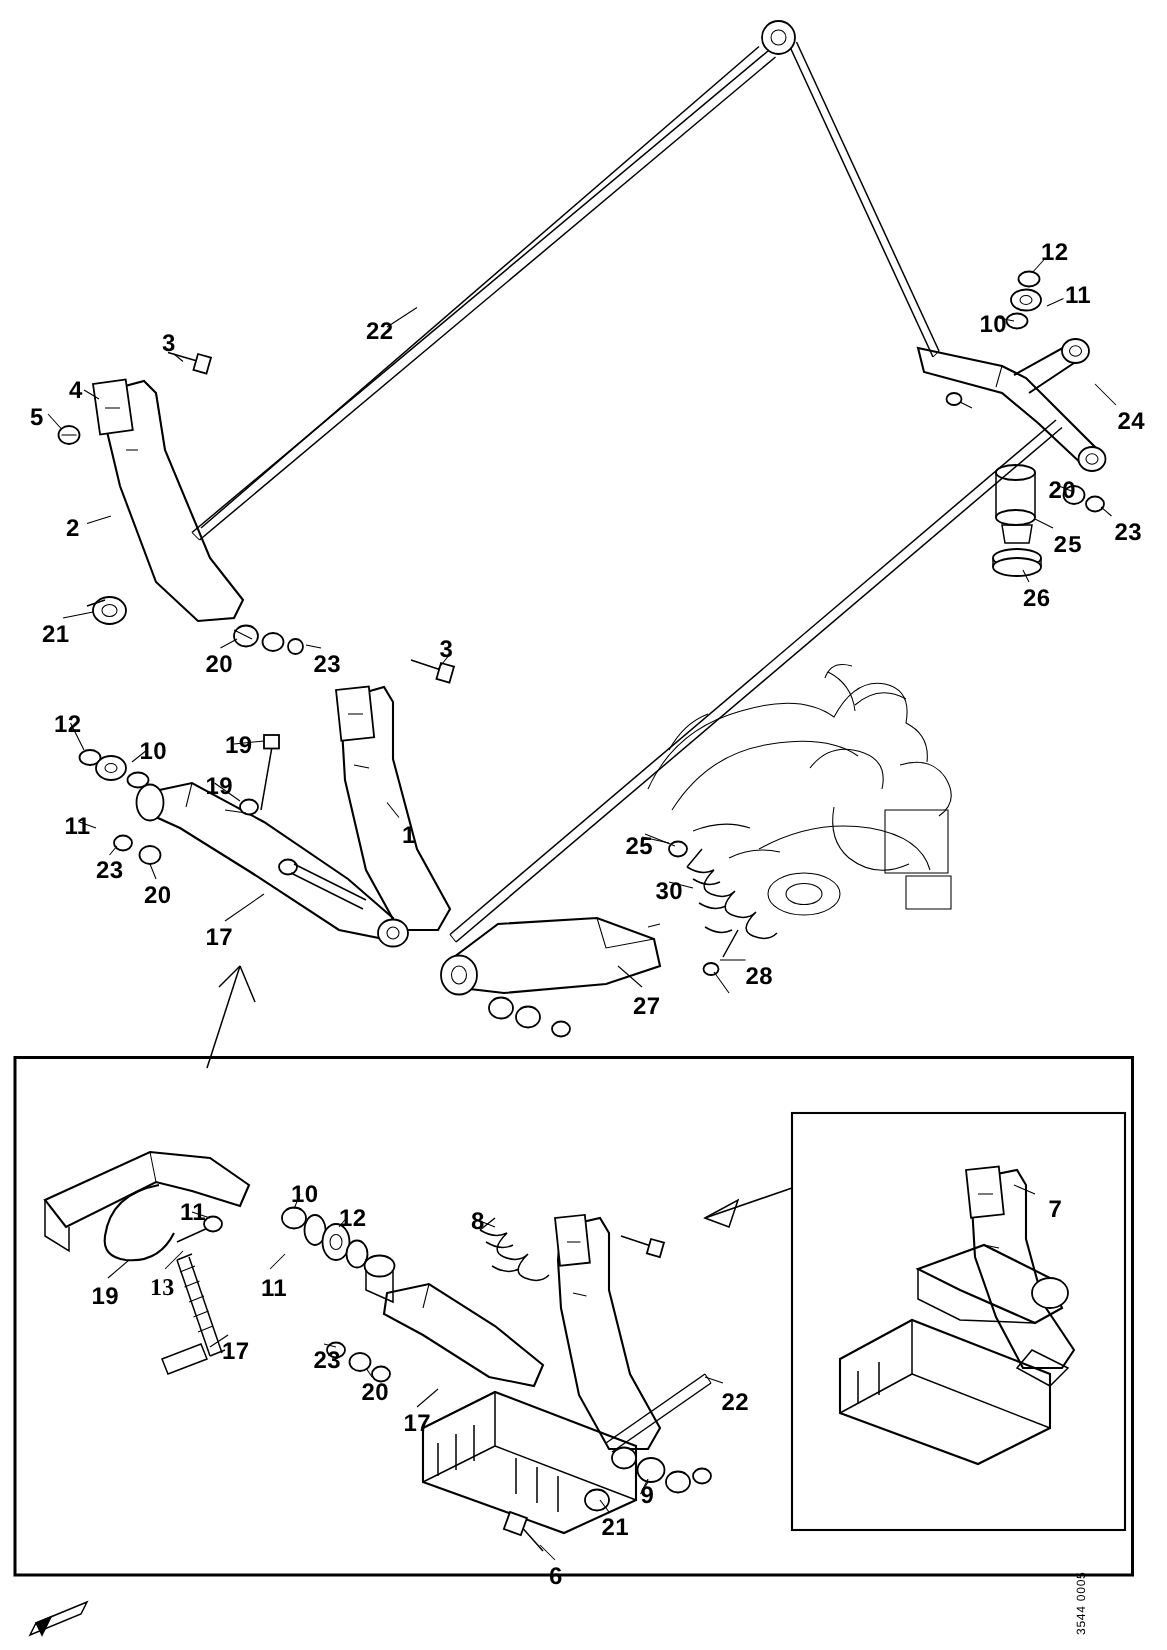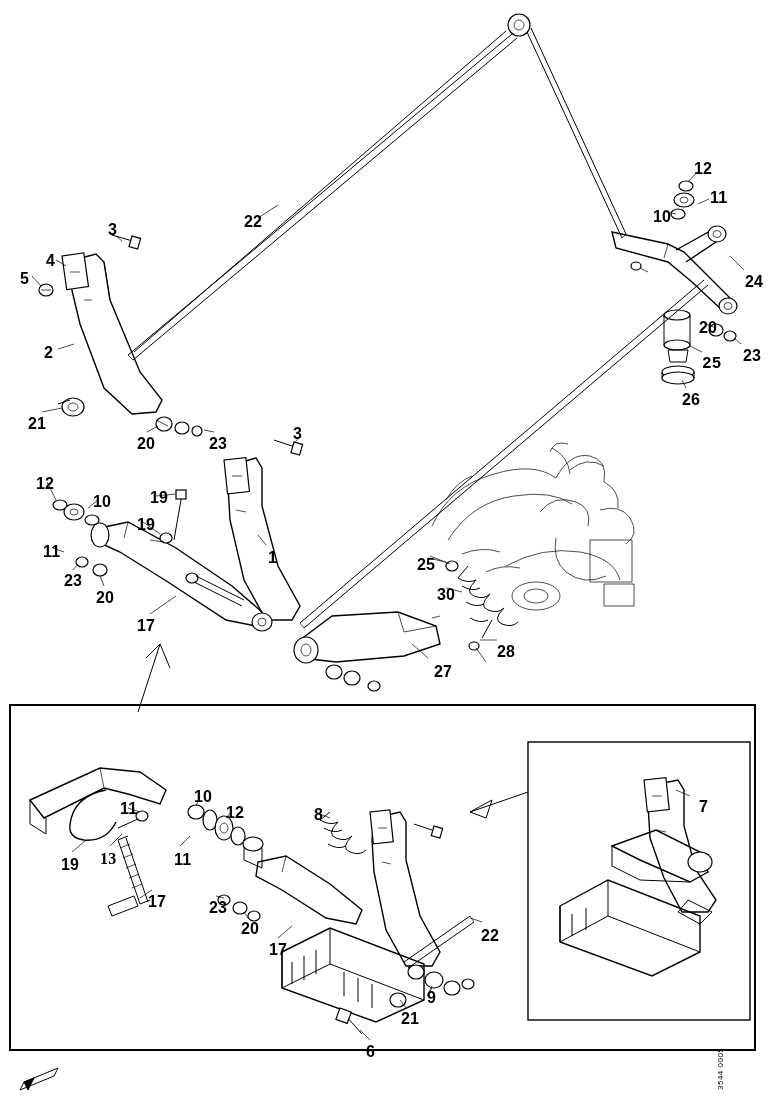--- a/index.html
+++ b/index.html
@@ -372,21 +372,21 @@
   <div class="callout" style="left:150px; top:490px;">19</div>
   <div class="callout" style="left:137px; top:517px;">19</div>
   <div class="callout" style="left:43px; top:544px;">11</div>
   <div class="callout" style="left:64px; top:573px;">23</div>
   <div class="callout" style="left:96px; top:590px;">20</div>
   <div class="callout" style="left:137px; top:618px;">17</div>
   <div class="callout" style="left:268px; top:550px;">1</div>
   <div class="callout" style="left:417px; top:557px;">25</div>
   <div class="callout" style="left:437px; top:587px;">30</div>
   <div class="callout" style="left:497px; top:644px;">28</div>
-  <div class="callout" style="left:422px; top:664px;margin-left:12px;">27</div>
+  <div class="callout" style="left:422px; top:664px;">27</div>
   <div class="callout" style="left:194px; top:789px;">10</div>
   <div class="callout" style="left:226px; top:805px;">12</div>
   <div class="callout" style="left:120px; top:801px;">11</div>
   <div class="callout" style="left:61px; top:857px;">19</div>
   <div class="callout" style="left:100px; top:851px;font-family:Liberation Serif, serif;">13</div>
   <div class="callout" style="left:174px; top:852px;">11</div>
   <div class="callout" style="left:148px; top:894px;">17</div>
   <div class="callout" style="left:209px; top:900px;">23</div>
   <div class="callout" style="left:241px; top:921px;">20</div>
   <div class="callout" style="left:269px; top:942px;">17</div>

